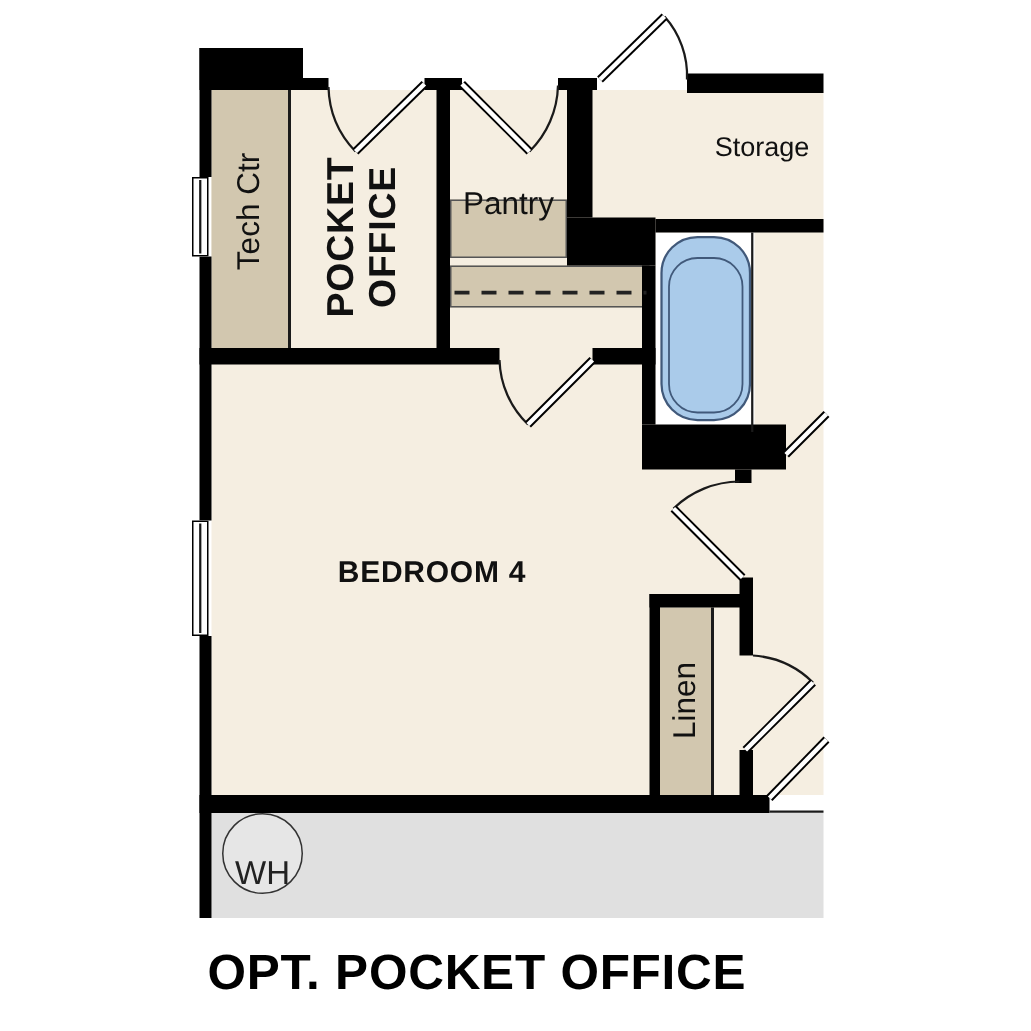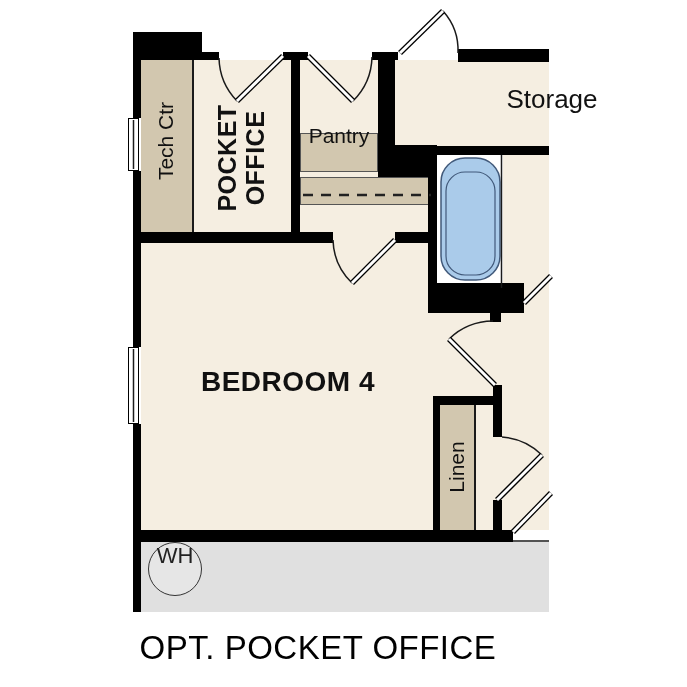--- a/index.html
+++ b/index.html
@@ -23,32 +23,32 @@
   .wall{position:absolute;background:var(--color-wall);}
   .window{
     position:absolute;background:#ffffff;border:1px solid #000;box-sizing:border-box;
   }
   .label{
     position:absolute;transform:translate(-50%,-50%);white-space:nowrap;
     color:var(--color-text);line-height:1.1;
   }
   .label.rot{transform:translate(-50%,-50%) rotate(-90deg);}
   .lbl-room{font-size:21px;}
-  .lbl-storage{font-size:26px;margin-left:44px;}
-  .lbl-bedroom{font-size:28px;font-weight:bold;letter-spacing:.5px;}
+  .lbl-storage{font-size:18px;}
+  .lbl-bedroom{font-size:20px;font-weight:bold;letter-spacing:.5px;}
   .lbl-pocket{font-size:25px;font-weight:bold;text-align:center;line-height:28px;letter-spacing:.5px;}
   .thin-edge{position:absolute;background:var(--color-line);}
   #wh-circle{
     position:absolute;left:148px;top:542px;width:54px;height:54px;border-radius:50%;
     background:#e6e6e6;border:1px solid #333;box-sizing:border-box;
-    display:flex;align-items:flex-start;justify-content:center;font-size:22px;color:#222;
+    display:flex;align-items:flex-end;justify-content:center;font-size:22px;color:#222;
   }
   #caption{
     position:absolute;left:0;top:629px;width:636px;text-align:center;
-    font-size:33px;font-weight:normal;letter-spacing:.5px;color:#000;
+    font-size:33px;font-weight:bold;letter-spacing:.5px;color:#000;
   }
   svg.overlay{position:absolute;left:0;top:0;pointer-events:none;}
   .arc{fill:none;stroke:var(--color-line);stroke-width:1.5;}
   .thinline{stroke:var(--color-line);stroke-width:1.5;fill:none;}
   .dashline{stroke:#222;stroke-width:2.5;stroke-dasharray:10 8;fill:none;}
   .leaf-outer{stroke:#000;stroke-width:5.5;stroke-linecap:butt;}
   .leaf-inner{stroke:#fff;stroke-width:3;stroke-linecap:butt;}
   .tub-outer{fill:var(--color-tub-fill);stroke:var(--color-tub-stroke);stroke-width:1.5;}
   .tub-inner{fill:none;stroke:var(--color-tub-stroke);stroke-width:1.2;}
 </style>

